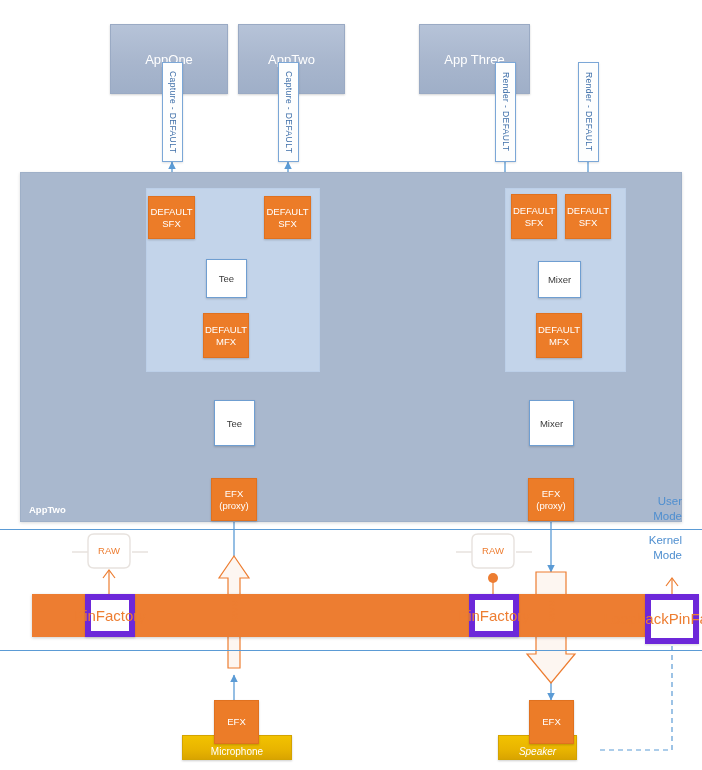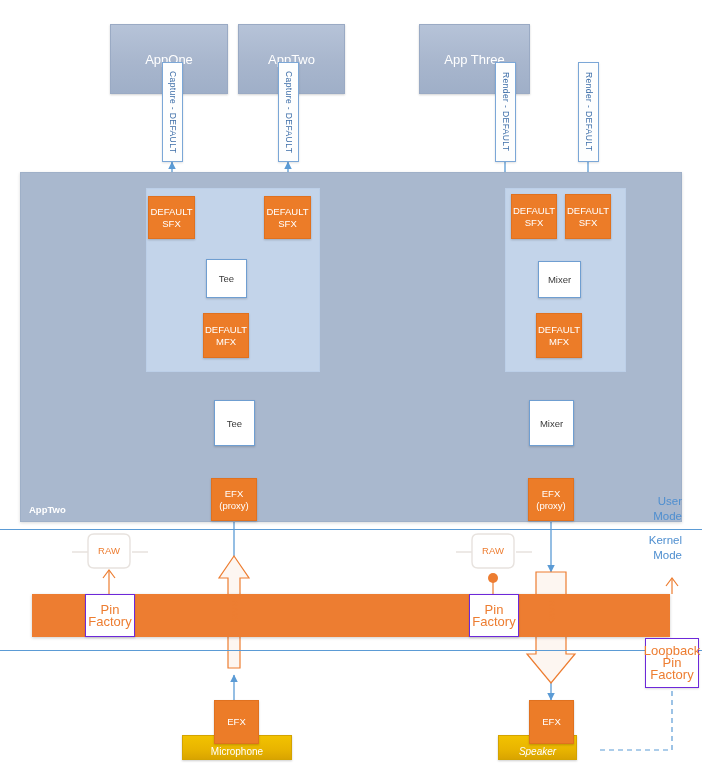--- a/index.html
+++ b/index.html
@@ -51,23 +51,23 @@
     box-shadow:0 1px 2px rgba(0,0,0,.18);
   }
 
   
   .modelbl{color:#4f8fd0;font-size:11.5px;text-align:right;line-height:15px;}
   .divider{background:#5b9bd5;height:1px;}
 
   
   .kbar{background:#ed7d31;box-shadow:0 1px 3px rgba(0,0,0,.2);}
   .pinfactory{
-    background:#fff;border:1px solid #6d28d9;color:#ed7d31;font-size:13px;
+    background:#fff;border:6px solid #6d28d9;color:#ed7d31;font-size:15px;
     line-height:12px;text-align:center;
-    display:flex;align-items:center;justify-content:center;flex-direction:column;
+    display:flex;align-items:center;justify-content:center;
     box-shadow:0 1px 2px rgba(0,0,0,.15);
   }
 
   
   .device{
     background:linear-gradient(180deg,#f2c200 0%,#e8b400 60%,#d9a400 100%);
     border:1px solid #d4a300;color:#fff;font-size:10px;
     display:flex;align-items:flex-end;justify-content:center;
     padding-bottom:2px;box-shadow:0 1px 2px rgba(0,0,0,.2);
   }
@@ -243,21 +243,21 @@
   <div class="abs" style="left:472px;top:545px;width:42px;text-align:center;color:#ed7d31;font-size:9.5px;">RAW</div>
 
   <div class="abs pinfactory" style="left:85px;top:594px;width:50px;height:43px;">
     <div>Pin</div>
     <div>Factory</div>
   </div>
   <div class="abs pinfactory" style="left:469px;top:594px;width:50px;height:43px;">
     <div>Pin</div>
     <div>Factory</div>
   </div>
-  <div class="abs pinfactory" style="left:645px;top:594px;width:54px;height:50px;margin-top:44px;">
+  <div class="abs pinfactory" style="left:645px;top:594px;width:54px;height:50px;">
     <div>Loopback</div>
     <div>Pin</div>
     <div>Factory</div>
   </div>
 
   <div class="abs rawlabel" style="left:230px;top:600px;">RAW</div>
   <div class="abs rawlabel" style="left:547px;top:600px;">RAW</div>
 
   <div class="abs device" style="left:182px;top:735px;width:110px;height:25px;">
     <span>Microphone</span>

